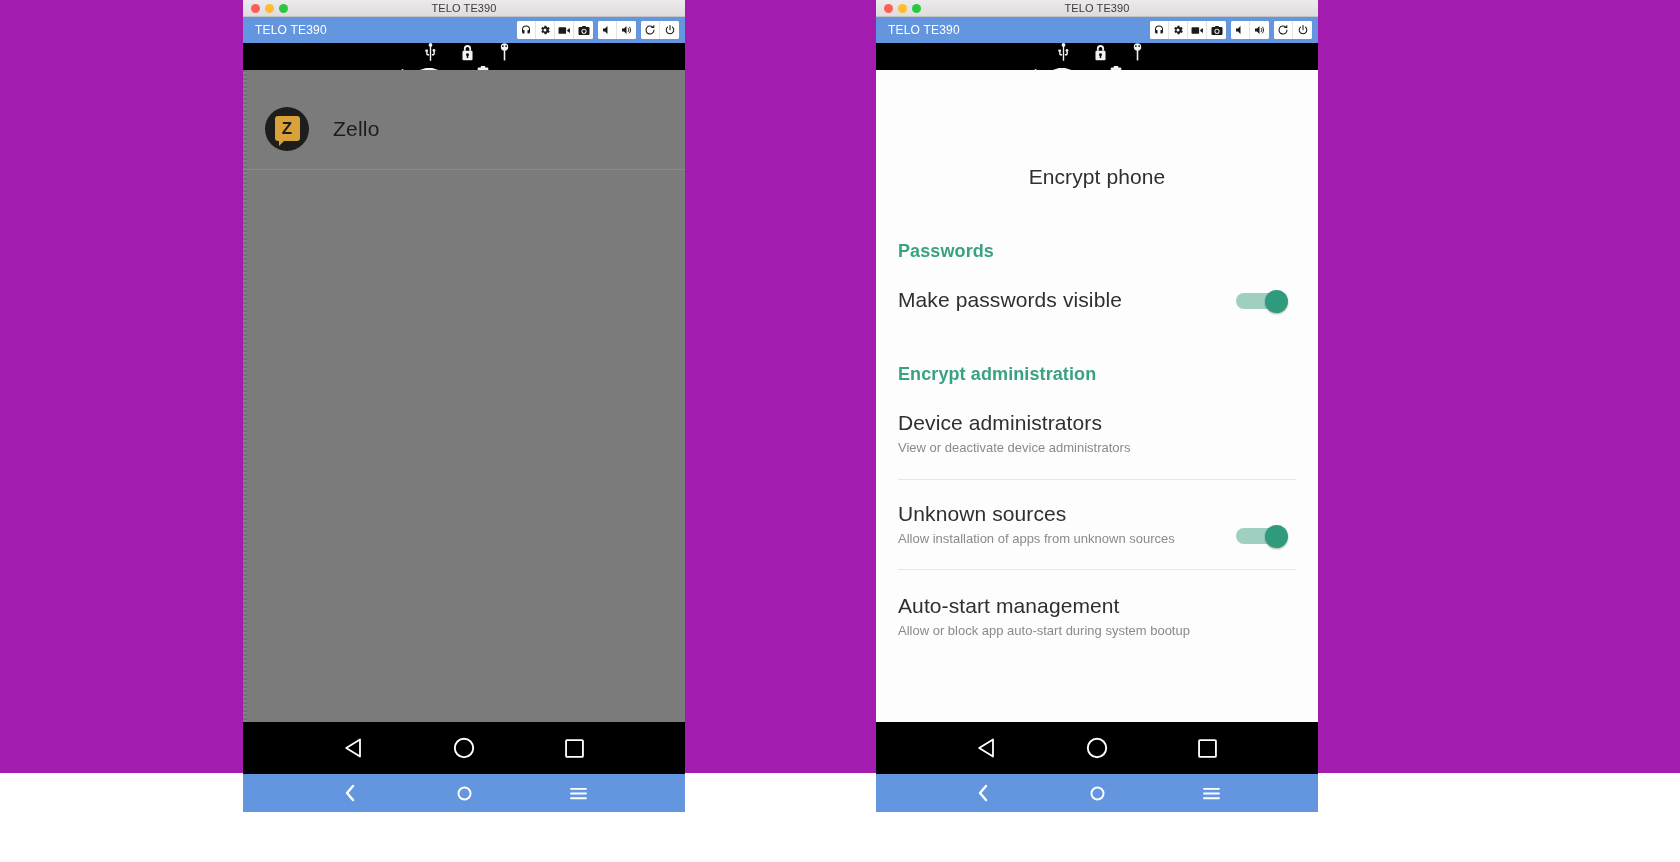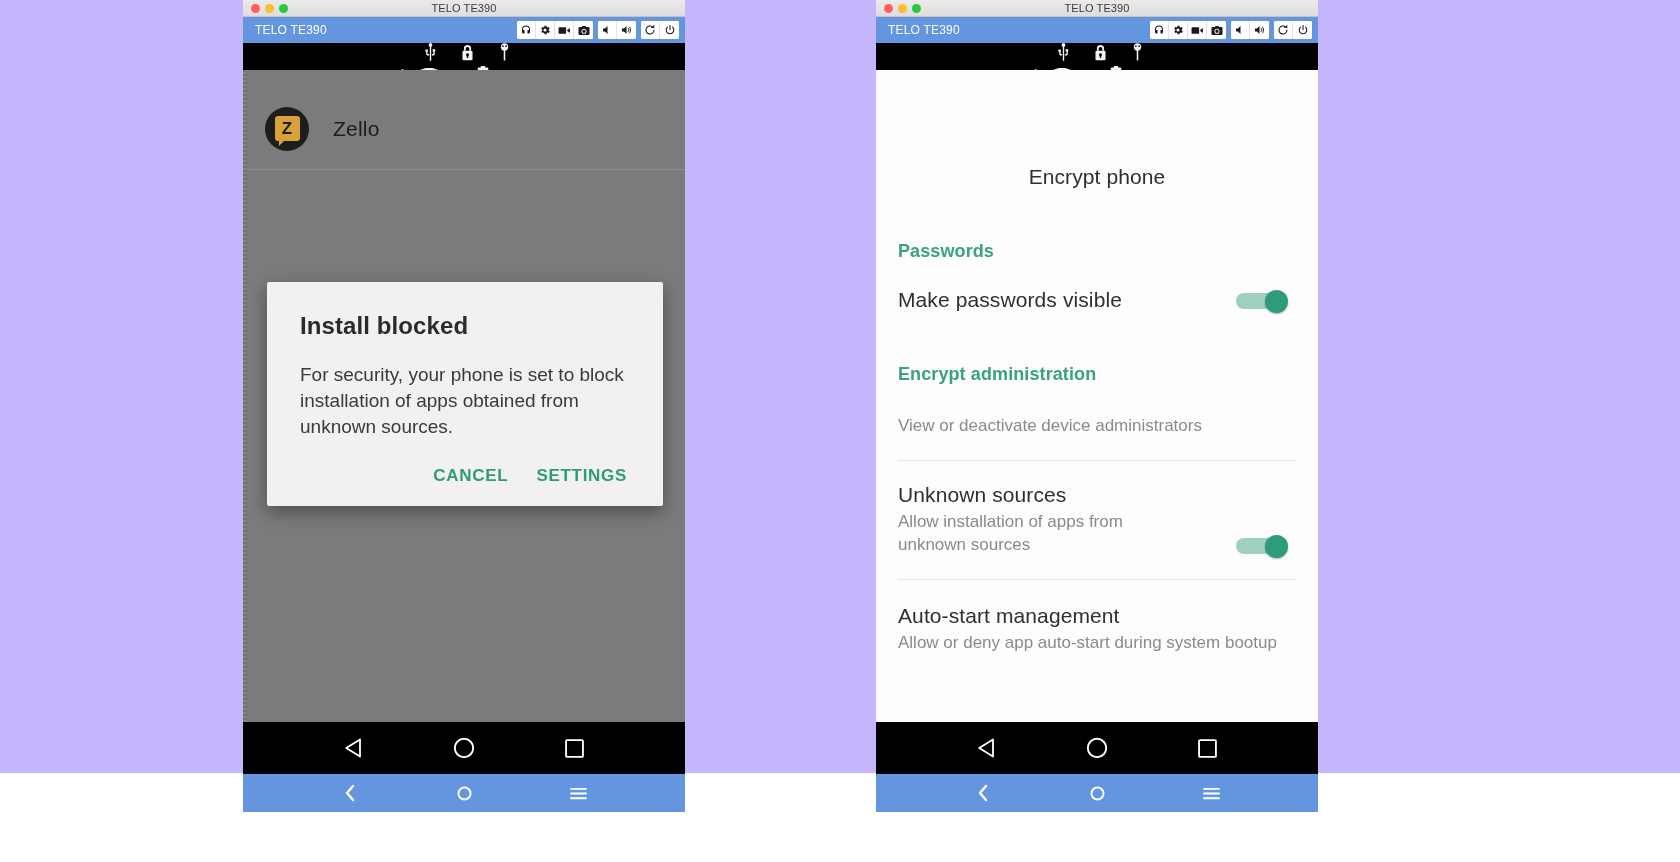--- a/index.html
+++ b/index.html
@@ -2,21 +2,21 @@
 <html><head>
 <meta charset="utf-8">
 <style>
   * { box-sizing: border-box; margin: 0; padding: 0; }
   html, body {
     width: 1680px; height: 862px;
     background: #ffffff;
     font-family: "Liberation Sans", sans-serif;
     overflow: hidden;
   }
-  .stage { position: relative; width: 1680px; height: 773px; background:#c4b5fd; }
+  .stage { position: relative; width: 1680px; height: 773px; background:#a21caf; }
 
   
   .win { position: absolute; top: 0; width: 442px; height: 806px; background:#fff; }
   .win-left  { left: 243px; }
   .win-right { left: 876px; }
 
   .titlebar {
     position: relative; height: 17px;
     background: linear-gradient(#eceaea,#dedcdc);
     border-bottom: 1px solid #c4c2c2;
@@ -102,21 +102,21 @@
   
   .sec-bg { position:absolute; inset:0; background:#fdfdfd; }
   .sec-appbar {
     height:79px; background:#37474f; display:flex; align-items:center;
     padding-left:22px;
   }
   .sec-appbar-title { color:#ffffff; font-size:27px; letter-spacing:.2px; }
   .sec-list { position:relative; }
   .sec-row { padding: 0 22px; position:relative; }
   .sec-row-title { font-size:21px; color:#2f2f2f; letter-spacing:.1px; }
-  .sec-row-sub { font-size:17px; color:#8a8a8a; line-height:1.35; margin-top:4px; }
+  .sec-row-sub { font-size:13px; color:#8a8a8a; line-height:1.35; margin-top:4px; }
   .sec-section { font-size:18px; color:#3aa183; font-weight:bold; padding: 0 22px; letter-spacing:.1px; }
   .sec-divider { height:1px; background:#e6e6e6; margin:0 22px; }
   .row-flex { display:flex; align-items:flex-end; justify-content:space-between; gap:12px; }
   .row-text { flex:1; }
 
   .toggle { width:52px; height:22px; position:relative; flex:none; margin-right:8px; }
   .toggle .track {
     position:absolute; left:0; top:3px; width:46px; height:16px;
     border-radius:8px; background:#9ecfc0;
   }
@@ -279,28 +279,20 @@
       <div class="zello-bg"></div>
       <div class="scrollbar-ghost"></div>
 
       <div class="zello-head">
         <div class="zello-logo">
           <span class="zbub">Z</span>
         </div>
         <span class="zello-name">Zello</span>
       </div>
 
-      <div class="dialog">
-        <div class="dlg-title">Install blocked</div>
-        <div class="dlg-body">For security, your phone is set to block installation of apps obtained from unknown sources.</div>
-        <div class="dlg-actions">
-          <button class="dlg-btn">CANCEL</button>
-          <button class="dlg-btn">SETTINGS</button>
-        </div>
-      </div>
     </div>
 
     <div class="navbar">
       <div class="nav-btn">
         <svg width="26" height="24" viewBox="0 0 26 24" fill="none" stroke="#fff" stroke-width="1.8" stroke-linejoin="round">
             <path d="M19 3.4L5.2 12 19 20.6z"></path>
           </svg>
       </div>
       <div class="nav-btn">
         <svg width="24" height="24" viewBox="0 0 24 24" fill="none" stroke="#fff" stroke-width="1.9">
@@ -476,41 +468,42 @@
           </div>
           <div class="toggle">
             <span class="track"></span>
             <span class="knob"></span>
           </div>
         </div>
 
         <div class="sec-section" style="padding-top:38px;padding-bottom:4px;">Encrypt administration</div>
 
         <div class="sec-row" style="padding-top:22px;padding-bottom:22px;">
+          <div class="sec-row-title">Device administrators</div>
           <div class="sec-row-sub">View or deactivate device administrators</div>
         </div>
 
         <div class="sec-divider"></div>
 
         <div class="sec-row row-flex" style="padding-top:22px;padding-bottom:22px;">
           <div class="row-text" style="max-width:280px;">
             <div class="sec-row-title">Unknown sources</div>
             <div class="sec-row-sub">Allow installation of apps from unknown sources</div>
           </div>
           <div class="toggle">
             <span class="track"></span>
             <span class="knob"></span>
           </div>
         </div>
 
         <div class="sec-divider"></div>
 
         <div class="sec-row" style="padding-top:24px;">
           <div class="sec-row-title">Auto-start management</div>
-          <div class="sec-row-sub">Allow or deny app auto-start during system bootup</div>
+          <div class="sec-row-sub">Allow or block app auto-start during system bootup</div>
         </div>
 
       </div>
     </div>
 
     <div class="navbar">
       <div class="nav-btn">
         <svg width="26" height="24" viewBox="0 0 26 24" fill="none" stroke="#fff" stroke-width="1.8" stroke-linejoin="round">
             <path d="M19 3.4L5.2 12 19 20.6z"></path>
           </svg>

